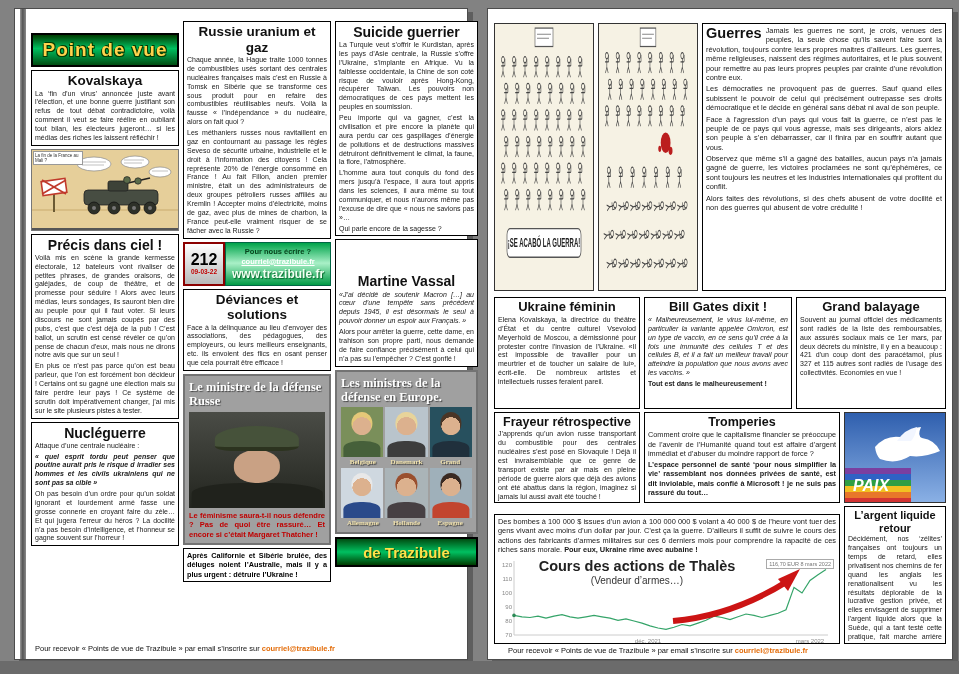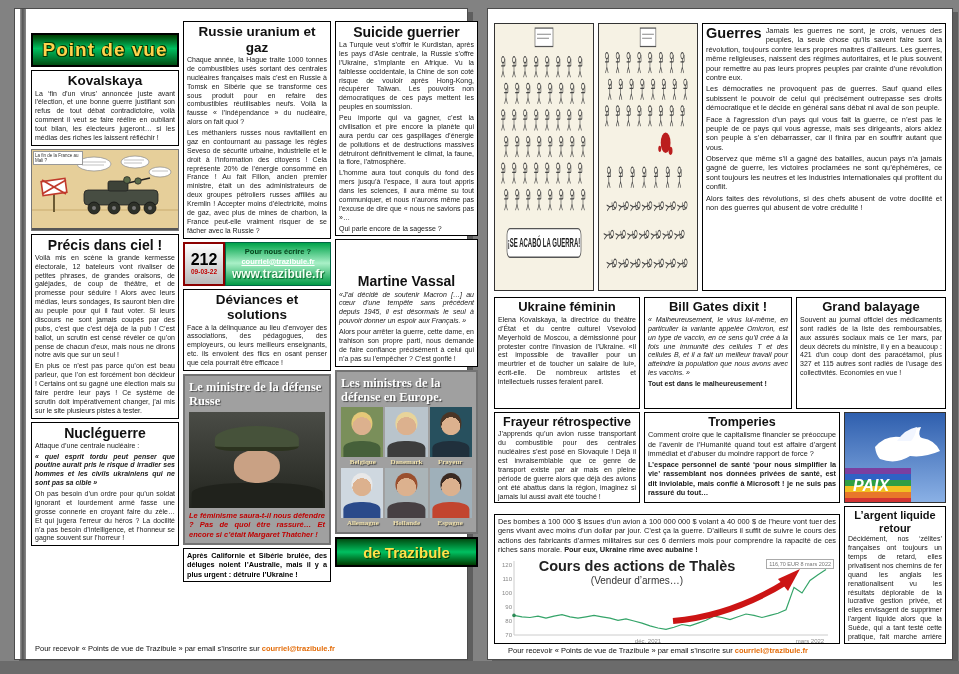--- a/index.html
+++ b/index.html
@@ -28,21 +28,21 @@
   .badge .num{font-size:16px;font-weight:800;color:#000;line-height:1;}
   .badge .date{font-size:6.5px;font-weight:bold;color:#c00000;}
   .contact{flex:1;border:1px solid #064;background:linear-gradient(180deg,#00a34a,#a9f0c7 48%,#009a44);
            display:flex;flex-direction:column;align-items:center;justify-content:center;gap:1px;box-sizing:border-box;}
   .contact .h{font-size:7.5px;font-weight:bold;color:#06421c;}
   .contact .em{font-size:7.5px;font-weight:bold;color:#fff;text-decoration:underline;cursor:pointer;}
   .contact .site{font-size:12px;font-weight:800;color:#f2fff2;text-shadow:1px 1px 1px #046a2c;}
   .graybox{border:2px solid #737373;background:#a0a0a0;padding:3px 4px;box-sizing:border-box;}
   .graybox .gtitle{font-family:"Liberation Serif", serif;font-weight:bold;color:#fff;font-size:12.5px;
                    line-height:1.15;text-shadow:1px 1px 1px #444;margin:1px 0 3px;}
-  .redcap{font-size:7.5px;font-weight:bold;color:#c00000;line-height:1.3;margin-top:3px;text-align:justify;font-style:italic;}
+  .redcap{font-size:7.5px;font-weight:bold;color:#c00000;line-height:1.3;margin-top:3px;text-align:justify;}
   .photo{position:relative;overflow:hidden;background:#555;}
   .portrait{position:relative;overflow:hidden;background:var(--bg);}
   .portrait::before{content:'';position:absolute;top:10%;left:50%;transform:translateX(-50%);
      width:50%;height:46%;border-radius:50%;
      background:radial-gradient(circle at 50% 64%, #dcb18e 52%, var(--hair) 53%);}
   .portrait::after{content:'';position:absolute;bottom:0;left:50%;transform:translateX(-50%);
      width:88%;height:32%;border-radius:45% 45% 0 0;background:var(--top);}
   .prow{display:flex;gap:2px;}
   .prow .portrait{flex:1;height:50px;}
   .plabels{display:flex;margin:1px 0 2px;}
@@ -180,21 +180,21 @@
       <div class="graybox">
         <div class="gtitle">Les ministres de la défense en Europe.</div>
         <div class="prow">
           <div class="portrait" style="--bg:#7a8f5a;--hair:#e5c878;--top:#46603a;"></div>
           <div class="portrait" style="--bg:#b9c4cc;--hair:#e8d49a;--top:#3d3d3d;"></div>
           <div class="portrait" style="--bg:#27505e;--hair:#4a3526;--top:#20303c;"></div>
         </div>
         <div class="plabels">
           <span>Belgique</span>
           <span>Danemark</span>
-          <span>Frayeur</span>
+          <span>Grand</span>
         </div>
         <div class="prow">
           <div class="portrait" style="--bg:#cfd8e0;--hair:#e8e8e8;--top:#2a4a8a;"></div>
           <div class="portrait" style="--bg:#aab4b8;--hair:#9a4f2e;--top:#474043;"></div>
           <div class="portrait" style="--bg:#9fb0ba;--hair:#3a2a22;--top:#c2452f;"></div>
         </div>
         <div class="plabels">
           <span>Allemagne</span>
           <span>Hollande</span>
           <span>Espagne</span>

